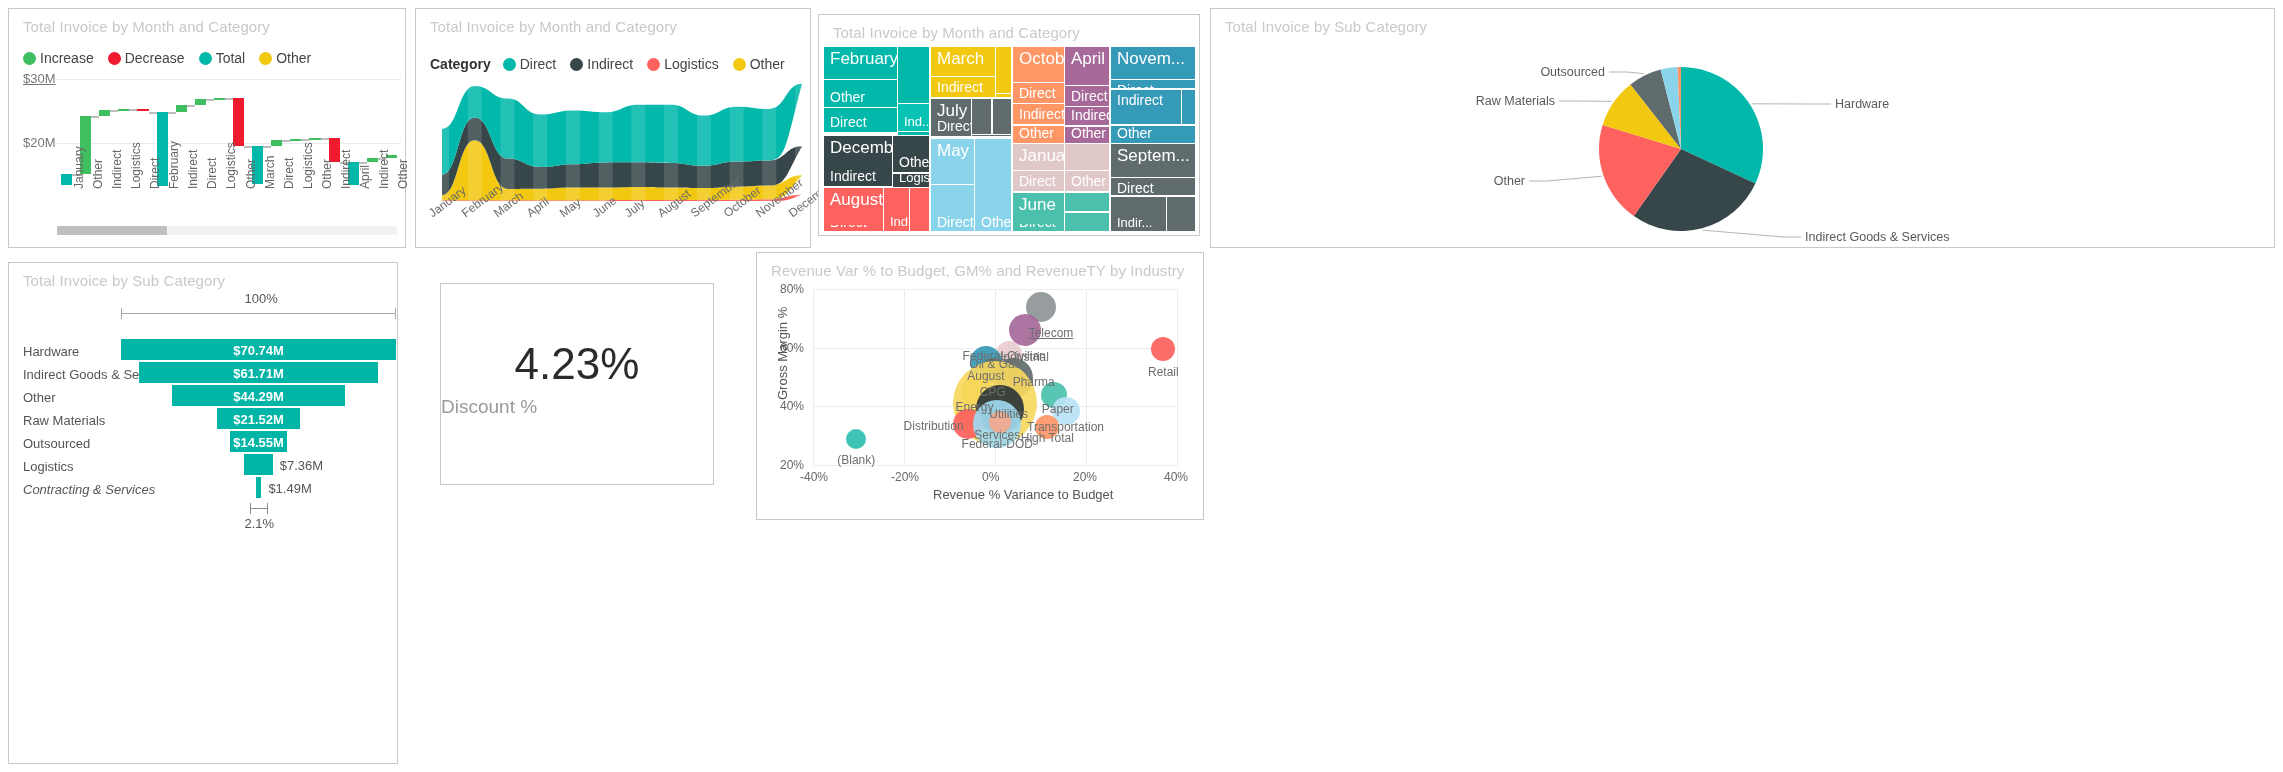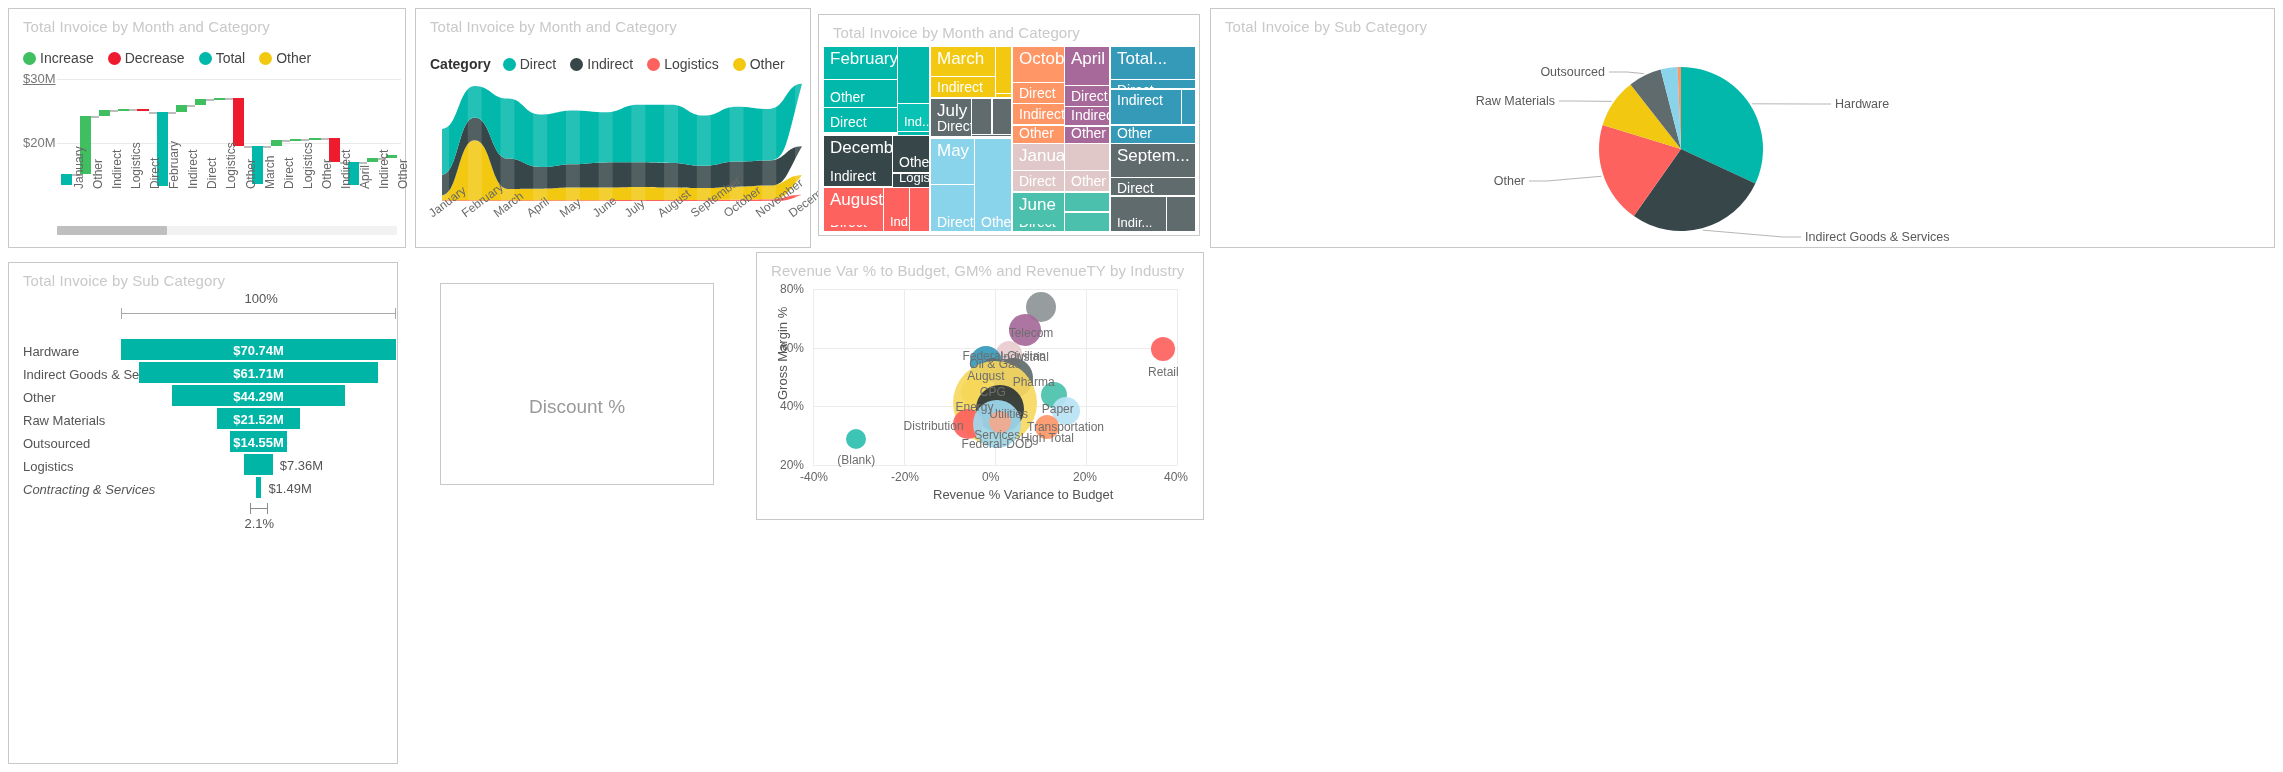--- a/index.html
+++ b/index.html
@@ -338,21 +338,21 @@
         <div class="tm-cell" style="left:241px; top:39px; width:44px; height:20px; background:#A66999;">
           <div class="tm-lab" style="top:2px;">Direct</div>
         </div>
         <div class="tm-cell" style="left:241px; top:60px; width:44px; height:18px; background:#A66999;">
           <div class="tm-lab" style="bottom:2px;">Indirect</div>
         </div>
         <div class="tm-cell" style="left:241px; top:80px; width:44px; height:16px; background:#A66999;">
           <div class="tm-lab" style="bottom:2px;">Other</div>
         </div>
         <div class="tm-cell" style="left:287px; top:0px; width:84px; height:32px; background:#3599B8;">
-          <div class="tm-lab big" style="top:2px;">Total...</div>
+          <div class="tm-lab big" style="top:2px;">Novem...</div>
         </div>
         <div class="tm-cell" style="left:287px; top:33px; width:84px; height:8px; background:#3599B8;">
           <div class="tm-lab" style="top:2px;">Direct</div>
         </div>
         <div class="tm-cell" style="left:287px; top:43px; width:70px; height:34px; background:#3599B8;">
           <div class="tm-lab" style="top:2px;">Indirect</div>
         </div>
         <div class="tm-cell" style="left:358px; top:43px; width:13px; height:34px; background:#3599B8;"></div>
         <div class="tm-cell" style="left:287px; top:79px; width:84px; height:17px; background:#3599B8;">
           <div class="tm-lab" style="bottom:2px;">Other</div>
@@ -422,21 +422,22 @@
         <div class="fn-bar" style="left:246.6038309301668px; top:190px; width:5.792338139666384px; height:20.5px;"></div>
         <div class="fn-outval" style="left:259.39616906983315px; top:194px;">$1.49M</div>
         <div style="position:absolute; left:240.6038309301668px; top:221px; width:17.792338139666384px; height:1px; background:#8a8a8a;"></div>
         <div style="position:absolute; left:240.6038309301668px; top:216px; width:1px; height:11px; background:#8a8a8a;"></div>
         <div style="position:absolute; left:258.39616906983315px; top:216px; width:1px; height:11px; background:#8a8a8a;"></div>
         <div class="fn-outval" style="left:235.5px; top:229px;">2.1%</div>
       </div>
   </div>
 
   <div class="panel" id="p-card" style="left:440px; top:283px; width:274px; height:202px;">
-    <div class="card-cap" style="left:0; right:0; top:112px; text-align:center;">Discount %</div>
+    <div class="card-val" style="left:0; right:0; top:55px; text-align:center;">4.23%</div>
+    <div class="card-cap" style="left:0; right:0; top:112px; ">Discount %</div>
   </div>
 
   <div class="panel" id="p-scatter" style="left:756px; top:252px; width:448px; height:268px;">
     <div class="panel-title">Revenue Var % to Budget, GM% and RevenueTY by Industry</div>
     <div id="sc-plot" style="position:absolute; left:0; top:0; width:448px; height:268px;">
         <div class="sc-grid-v" style="left:56px; top:36px; height:176px;"></div>
         <div class="ax-tick" style="left:43px; top:217px;">-40%</div>
         <div class="sc-grid-v" style="left:147px; top:36px; height:176px;"></div>
         <div class="ax-tick" style="left:134px; top:217px;">-20%</div>
         <div class="sc-grid-v" style="left:238px; top:36px; height:176px;"></div>
@@ -463,21 +464,21 @@
         <div class="bub" style="left:203.8px; top:122.66666666666666px; width:32px; height:32px; background:#F2C811; opacity:.92;"></div>
         <div class="bub" style="left:284.15px; top:128.6px; width:26px; height:26px; background:#4BC0AD; opacity:.92;"></div>
         <div class="bub" style="left:196px; top:108.4px; width:84px; height:84px; background:#F6D860; opacity:.92;"></div>
         <div class="bub" style="left:218.54999999999998px; top:132.26666666666665px; width:48px; height:48px; background:#2B3437; opacity:.92;"></div>
         <div class="bub" style="left:294.525px; top:143.73333333333335px; width:28px; height:28px; background:#B9E3F5; opacity:.92;"></div>
         <div class="bub" style="left:195.7px; top:155.93333333333334px; width:30px; height:30px; background:#FD625E; opacity:.92;"></div>
         <div class="bub" style="left:278.32500000000005px; top:161.86666666666667px; width:24px; height:24px; background:#FE9666; opacity:.92;"></div>
         <div class="bub" style="left:216.275px; top:146.93333333333334px; width:48px; height:48px; background:#9FD9F0; opacity:.92;"></div>
         <div class="bub" style="left:231.54999999999998px; top:158.46666666666667px; width:22px; height:22px; background:#F3A98C; opacity:.92;"></div>
         <div class="bub" style="left:89.225px; top:175.6px; width:20px; height:20px; background:#2EBFAE; opacity:.92;"></div>
-        <div class="bub-lab" style="left: 274px; top: 72.6px; width: auto; text-align: center; padding-left: 0px; transform: translateX(-50%);">Telecom</div>
+        <div class="bub-lab" style="left: 294px; top: 72.6px; width: auto; text-align: center; padding-left: 0px; transform: translateX(-50%); text-decoration: underline;">Telecom</div>
         <div class="bub-lab" style="left: 267.575px; top: 97.0667px; width: auto; text-align: left; padding-left: 0px; transform: translateX(-50%);">Industrial</div>
         <div class="bub-lab" style="left: 406.35px; top: 112.133px; width: auto; text-align: left; padding-left: 0px; transform: translateX(-50%);">Retail</div>
         <div class="bub-lab" style="left: 247.1px; top: 95.5333px; width: auto; text-align: left; padding-left: 0px; transform: translateX(-50%);">Federal-Civilian</div>
         <div class="bub-lab" style="left: 238px; top: 103.747px; width: auto; text-align: left; padding-left: 0px; transform: translateX(-50%);">Oil &amp; Gas</div>
         <div class="bub-lab" style="left: 228.9px; top: 116.067px; width: auto; text-align: left; padding-left: 0px; transform: translateX(-50%);">August</div>
         <div class="bub-lab" style="left: 276.675px; top: 122.467px; width: auto; text-align: left; padding-left: 0px; transform: translateX(-50%);">Pharma</div>
         <div class="bub-lab" style="left: 235.725px; top: 132.2px; width: auto; text-align: left; padding-left: 0px; transform: translateX(-50%);">CPG</div>
         <div class="bub-lab" style="left: 300.79px; top: 148.92px; width: auto; text-align: left; padding-left: 0px; transform: translateX(-50%);">Paper</div>
         <div class="bub-lab" style="left: 217.525px; top: 147.453px; width: auto; text-align: left; padding-left: 0px; transform: translateX(-50%);">Energy</div>
         <div class="bub-lab" style="left: 251.65px; top: 153.613px; width: auto; text-align: left; padding-left: 0px; transform: translateX(-50%);">Utilities</div>

